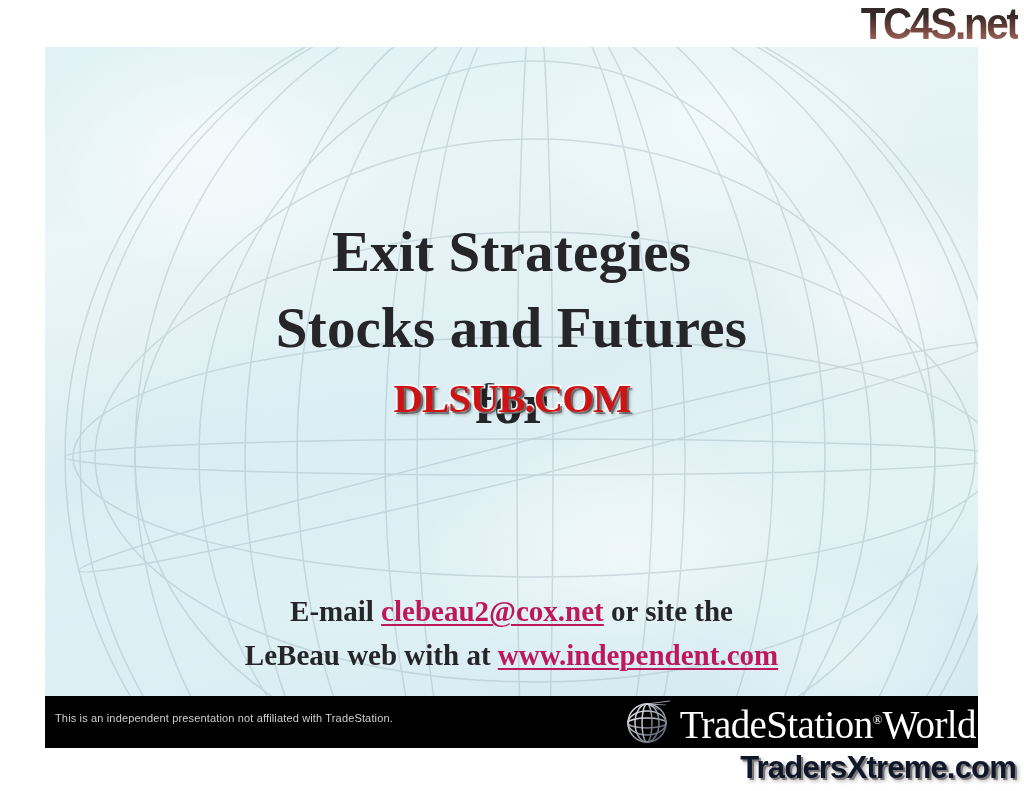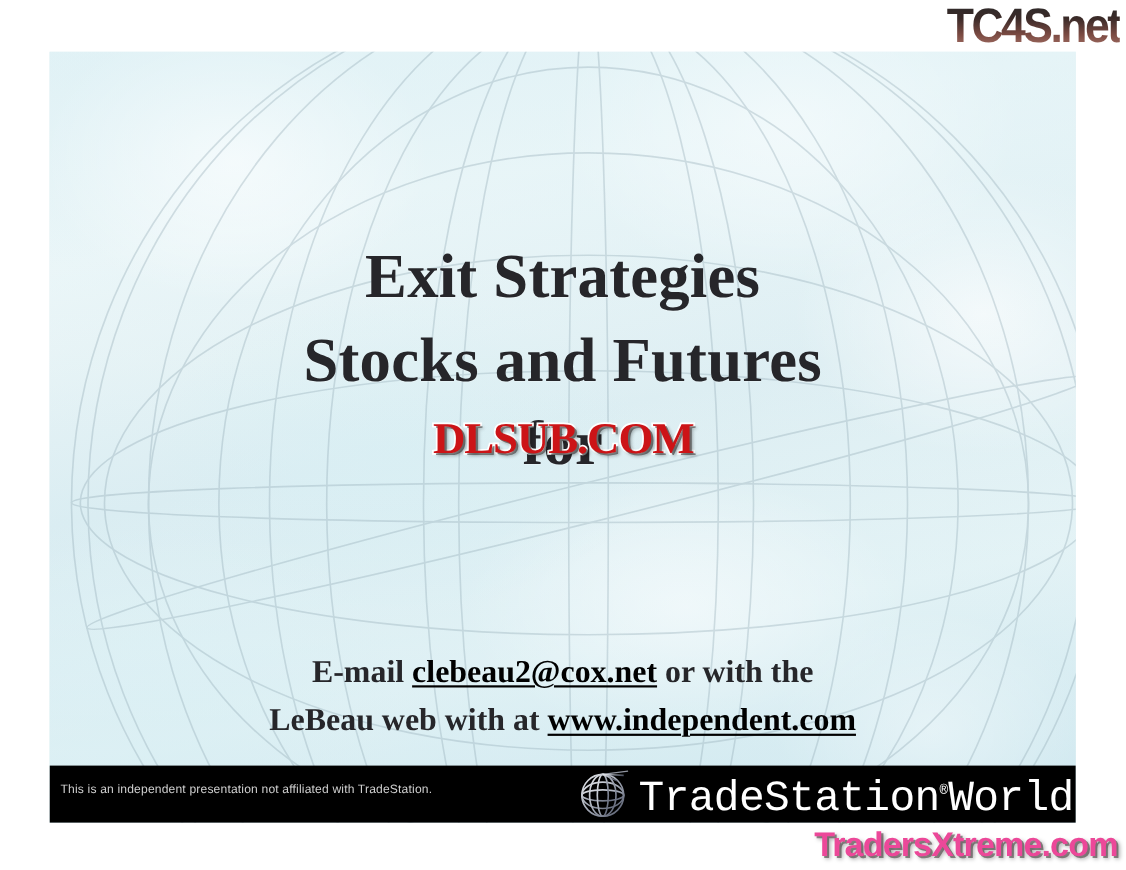--- a/index.html
+++ b/index.html
@@ -107,21 +107,21 @@
     top: 542px;
     text-align: center;
     color: #26262a;
     font-family: "Liberation Serif", serif;
     font-weight: bold;
     font-size: 29px;
     line-height: 44px;
   }
   .contact .cl { display: block; white-space: nowrap; }
   .contact a, .contact .lnk {
-    color: #000000;
+    color: #be185d;
     text-decoration: underline;
     text-decoration-thickness: 2px;
     text-underline-offset: 3px;
   }
 
   
   .footer-bar {
     position: absolute;
     left: 0;
     right: 0;
@@ -146,21 +146,21 @@
     right: 2px;
     top: 2px;
     height: 48px;
     display: flex;
     align-items: center;
     gap: 2px;
   }
   .ts-globe { width: 58px; height: 46px; display: block; }
   .ts-word {
     color: #ffffff;
-    font-family: Liberation Mono, monospace;
+    font-family: Liberation Serif, serif;
     font-size: 39px;
     line-height: 39px;
     letter-spacing: -.6px;
     white-space: nowrap;
   }
   .ts-word .reg {
     font-size: 13px;
     vertical-align: 14px;
     letter-spacing: 0;
   }
@@ -207,21 +207,21 @@
   .wm-traders {
     position: absolute;
     right: 8px;
     bottom: 6px;
     font-family: "Liberation Sans", sans-serif;
     font-weight: bold;
     font-size: 31px;
     line-height: 34px;
     letter-spacing: -.8px;
     white-space: nowrap;
-    color: #ec4899;
+    color: #0f172a;
     -webkit-text-stroke: 4px #ffffff;
     paint-order: stroke fill;
     text-shadow:
       2px 2px 0 rgba(60,50,50,.55),
       3px 3px 4px rgba(0,0,0,.35);
     margin-left: 30px;
   }
 </style>
 </head>
 <body>
@@ -259,21 +259,21 @@
     <div class="slide-text">
 
       <div class="title">
         <span class="tl">Exit Strategies</span>
         <span class="tl">Stocks and Futures</span>
         <span class="tl">for</span>
       </div>
 
 
       <div class="contact">
-        <span class="cl"><span>E-mail </span><a href="#" class="lnk">clebeau2@cox.net</a><span>  or with the</span></span>
+        <span class="cl"><span>E-mail </span><a href="#" class="lnk">clebeau2@cox.net</a><span>  or site the</span></span>
         <span class="cl"><span>LeBeau web with at </span><a href="#" class="lnk">www.independent.com</a></span>
       </div>
 
     </div>
 
     <div class="wm-dlsub">DLSUB.COM</div>
 
     <div class="footer-bar">
       <div class="footer-note">This is an independent presentation not affiliated with TradeStation.</div>
 

